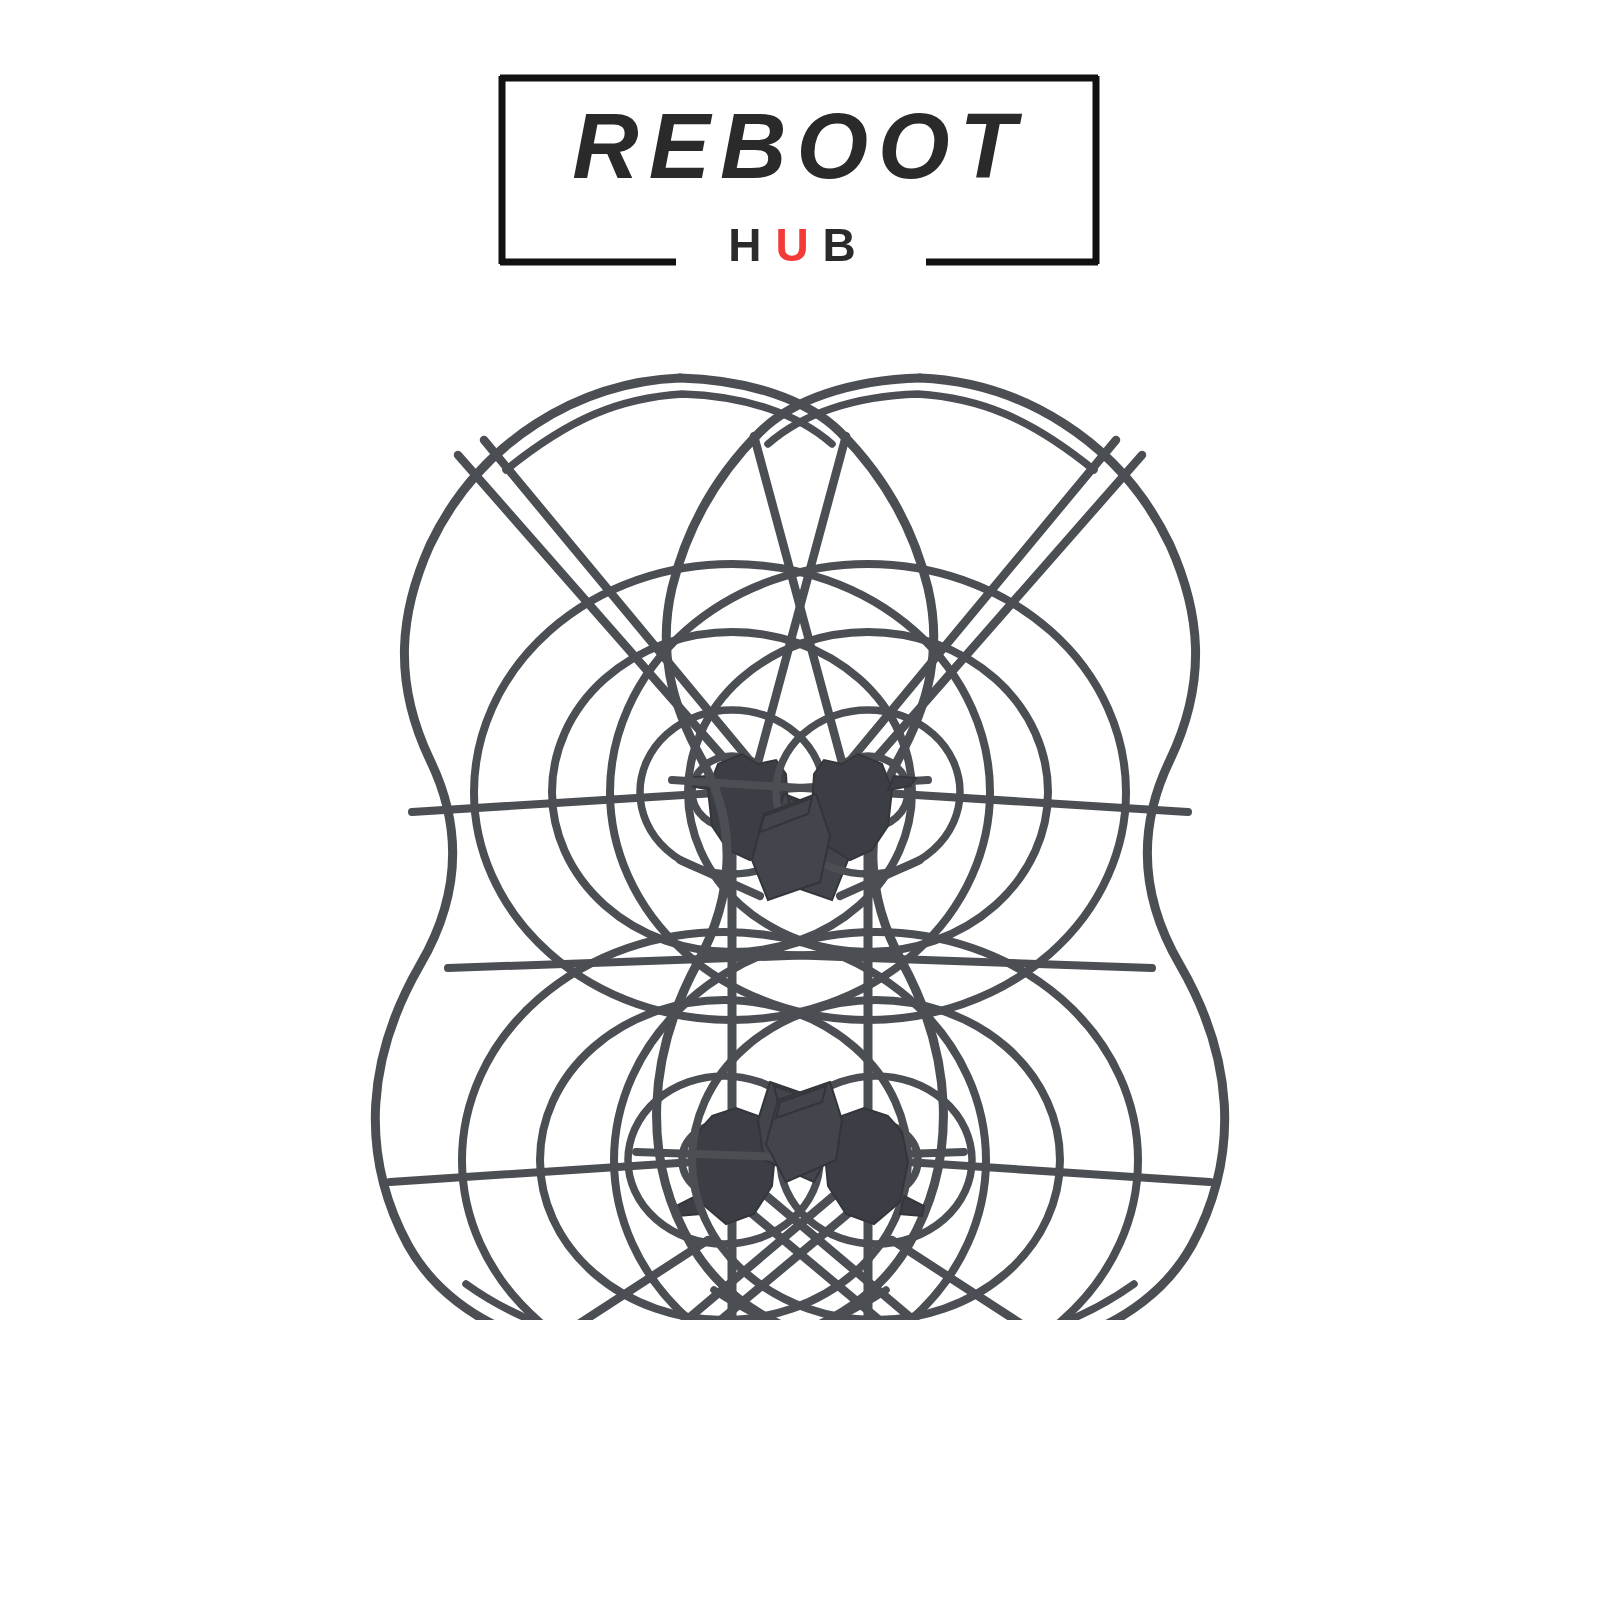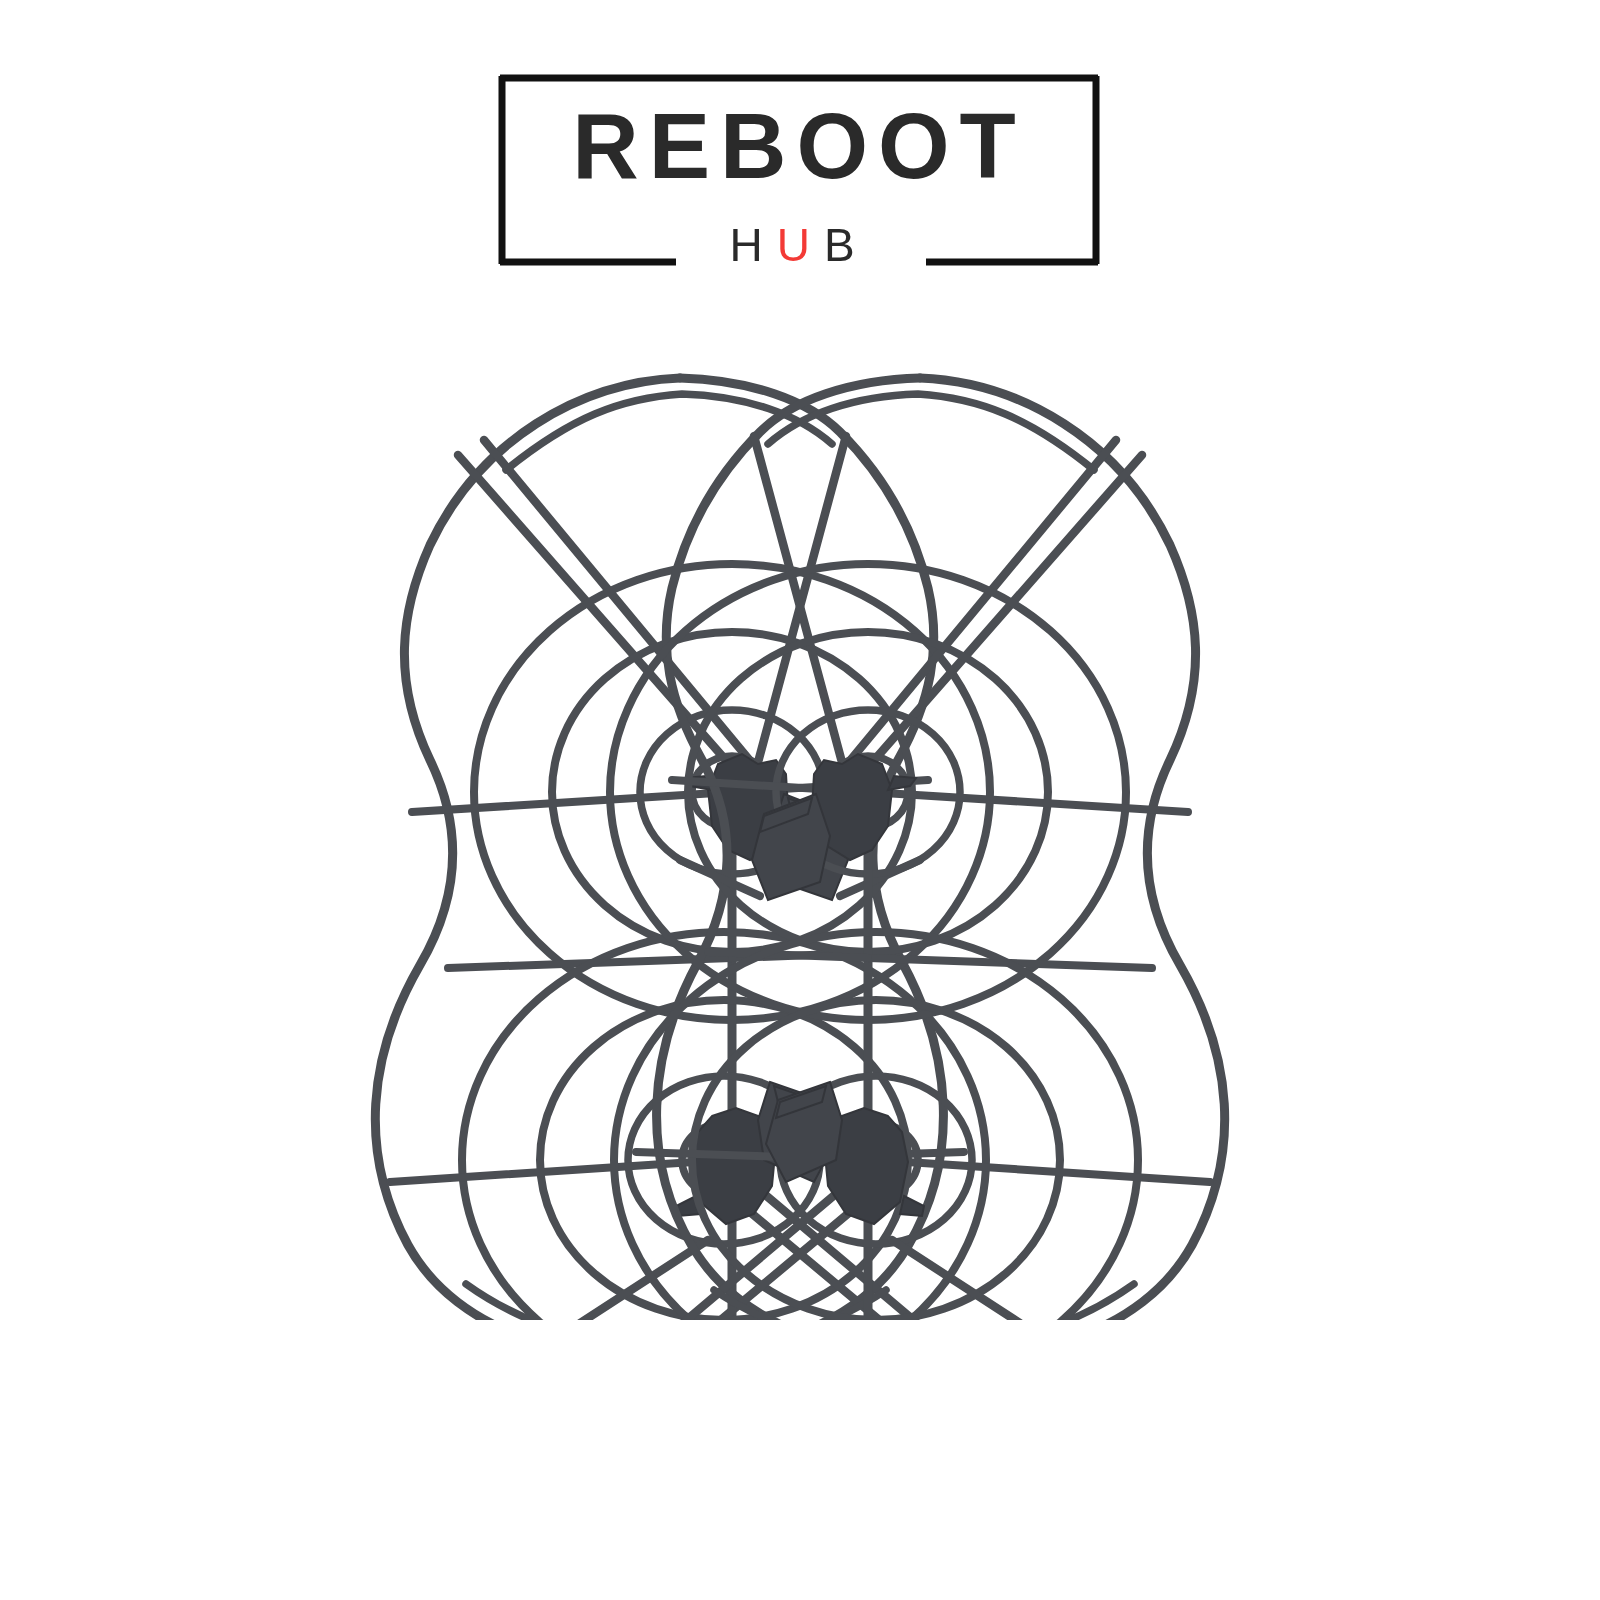--- a/index.html
+++ b/index.html
@@ -36,29 +36,30 @@
     top: 26px;
     width: 602px;
     text-align: center;
     font-family: "Liberation Sans", sans-serif;
     font-weight: 700;
     font-size: 92px;
     letter-spacing: 10px;
     color: #2a2a2a;
     line-height: 1;
     user-select: none;
+    font-style: italic;
   }
   .logo-sub {
     position: absolute;
     left: 0;
     top: 148px;
     width: 602px;
     text-align: center;
     font-family: "Liberation Sans", sans-serif;
-    font-weight: 400;
+    font-weight: 700;
     font-size: 46px;
     letter-spacing: 14px;
     line-height: 1;
     color: #2a2a2a;
     user-select: none;
   }
   .logo-sub .accent {
     color: #f33a36;
   }
 

